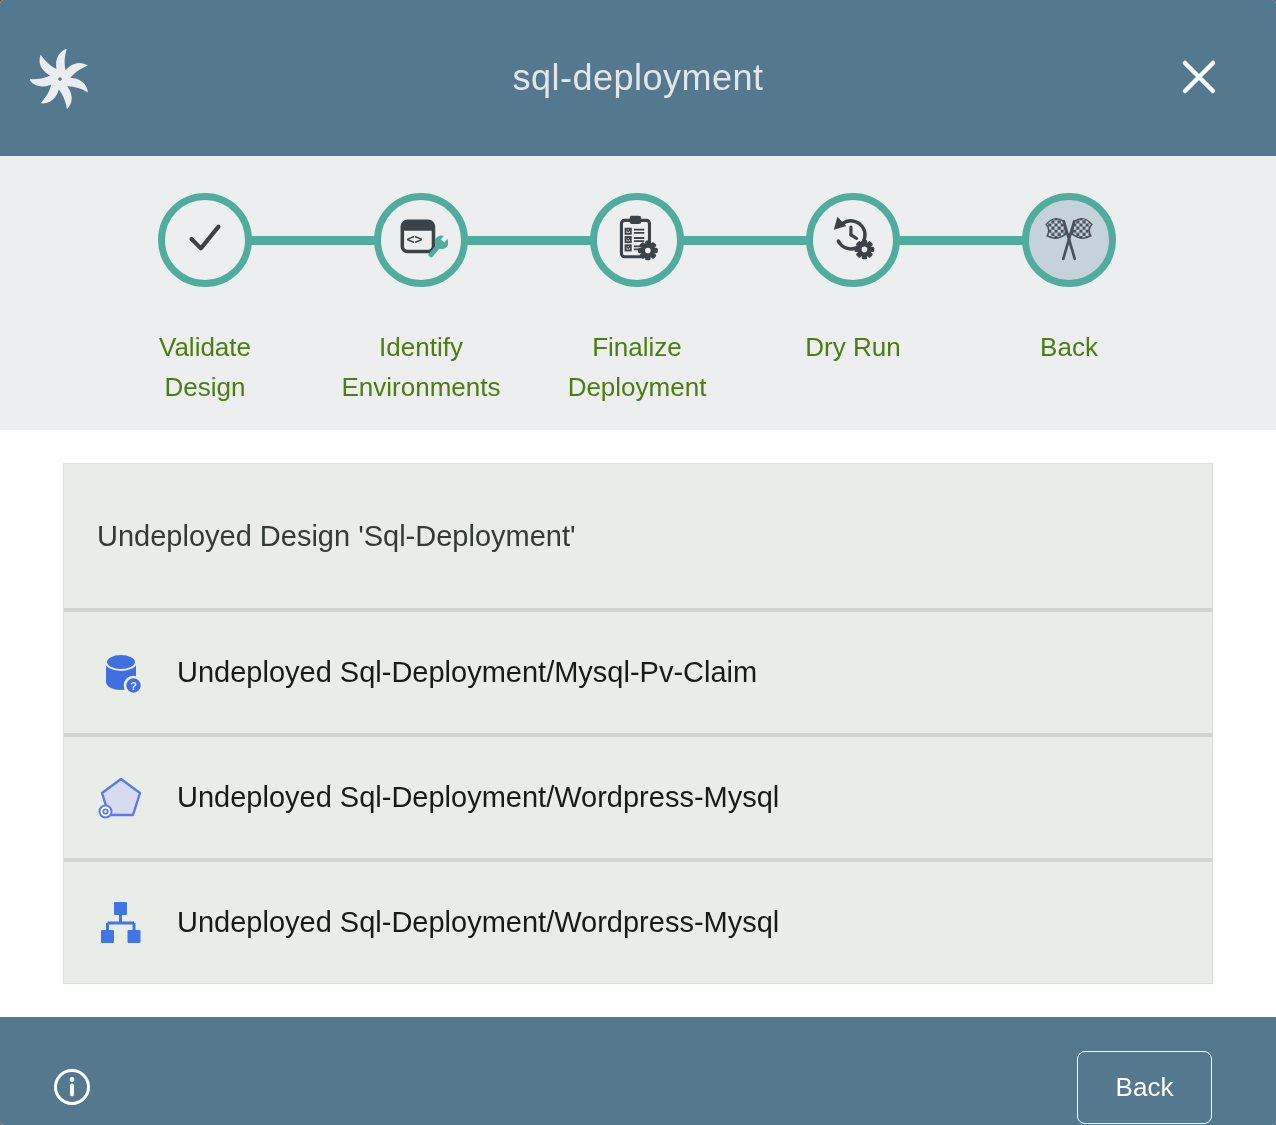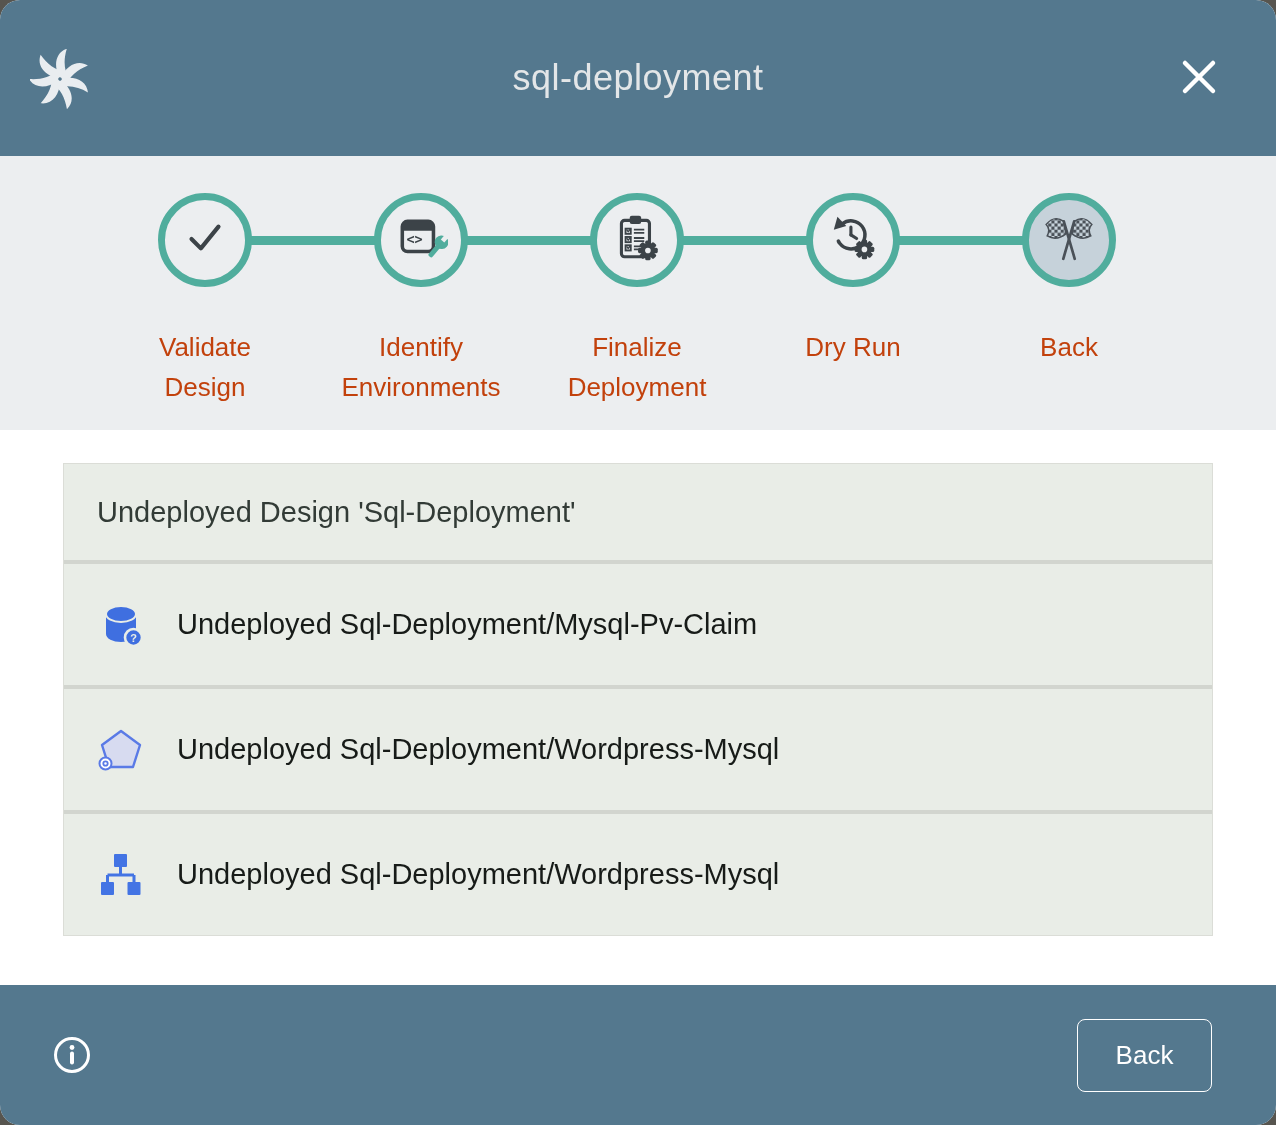--- a/index.html
+++ b/index.html
@@ -1,43 +1,43 @@
 <!DOCTYPE html>
 <html><head>
 <meta charset="utf-8">
 <style>
   html,body{margin:0;padding:0;width:1276px;height:1125px;background:#57554f;
     font-family:"Liberation Sans", sans-serif;}
-  .dialog{position:relative;width:1276px;height:1125px;border-radius:20px;overflow:hidden;
+  .dialog{position:relative;width:1276px;height:1125px;border-radius:4px;overflow:hidden;
     display:flex;flex-direction:column;background:#fff;justify-content:space-between;}
 
   
   .hdr{position:relative;height:156px;background:#54788E;flex:none;}
   .hdr .logo{position:absolute;left:30px;top:49px;width:60px;height:60px;}
   .hdr .title{position:absolute;inset:0;display:flex;align-items:center;justify-content:center;
     color:#E3E6E8;font-size:36px;letter-spacing:.5px;}
   .hdr .close{position:absolute;right:52px;top:52px;width:50px;height:50px;cursor:pointer;
     display:flex;align-items:center;justify-content:center;background:none;border:none;padding:0;}
 
   
   .band{position:relative;height:274px;background:#ECEEF0;flex:none;}
   .connector{position:absolute;top:80px;left:205px;right:207px;height:9px;background:#50AD9D;}
   .steps{position:relative;display:flex;padding:0 97px;}
   .step{width:216px;display:flex;flex-direction:column;align-items:center;}
   .circle{width:80px;height:80px;margin-top:37px;border:7px solid #50AD9D;border-radius:50%;
     background:#ECEEF0;display:flex;align-items:center;justify-content:center;cursor:pointer;}
   .step.active .circle{background:#C6D2DA;}
   .step-label{margin-top:40px;max-width:170px;text-align:center;font-size:26px;line-height:40px;
-    color:#c2410c;}
+    color:#4d7c0f;}
 
   
   .content{flex:1;background:#fff;padding:33px 63px;}
   .panel{border:1px solid #DBDDD7;background:#E9EDE7;}
   .row{display:flex;align-items:center;padding-left:33px;}
-  .row.head{height:96px;font-size:29px;color:#323B36;}
+  .row.head{height:144px;font-size:29px;color:#323B36;}
   .row.item{height:121px;border-top:4px solid #D2D5CF;font-size:29px;color:#171B18;}
   .row .ric{width:48px;height:48px;margin-right:32px;flex:none;}
 
   
   .ftr{height:140px;background:#54788E;flex:none;display:flex;align-items:center;
     padding:0 31px 0 52px;box-sizing:border-box;}
   .info-btn{width:40px;height:40px;background:none;border:none;padding:0;cursor:pointer;}
   .ftr .spacer{flex:1;}
   .btn{font-family:"Liberation Sans",sans-serif;font-size:26px;color:#fff;border-radius:8px;
     cursor:pointer;display:flex;align-items:center;justify-content:center;}

